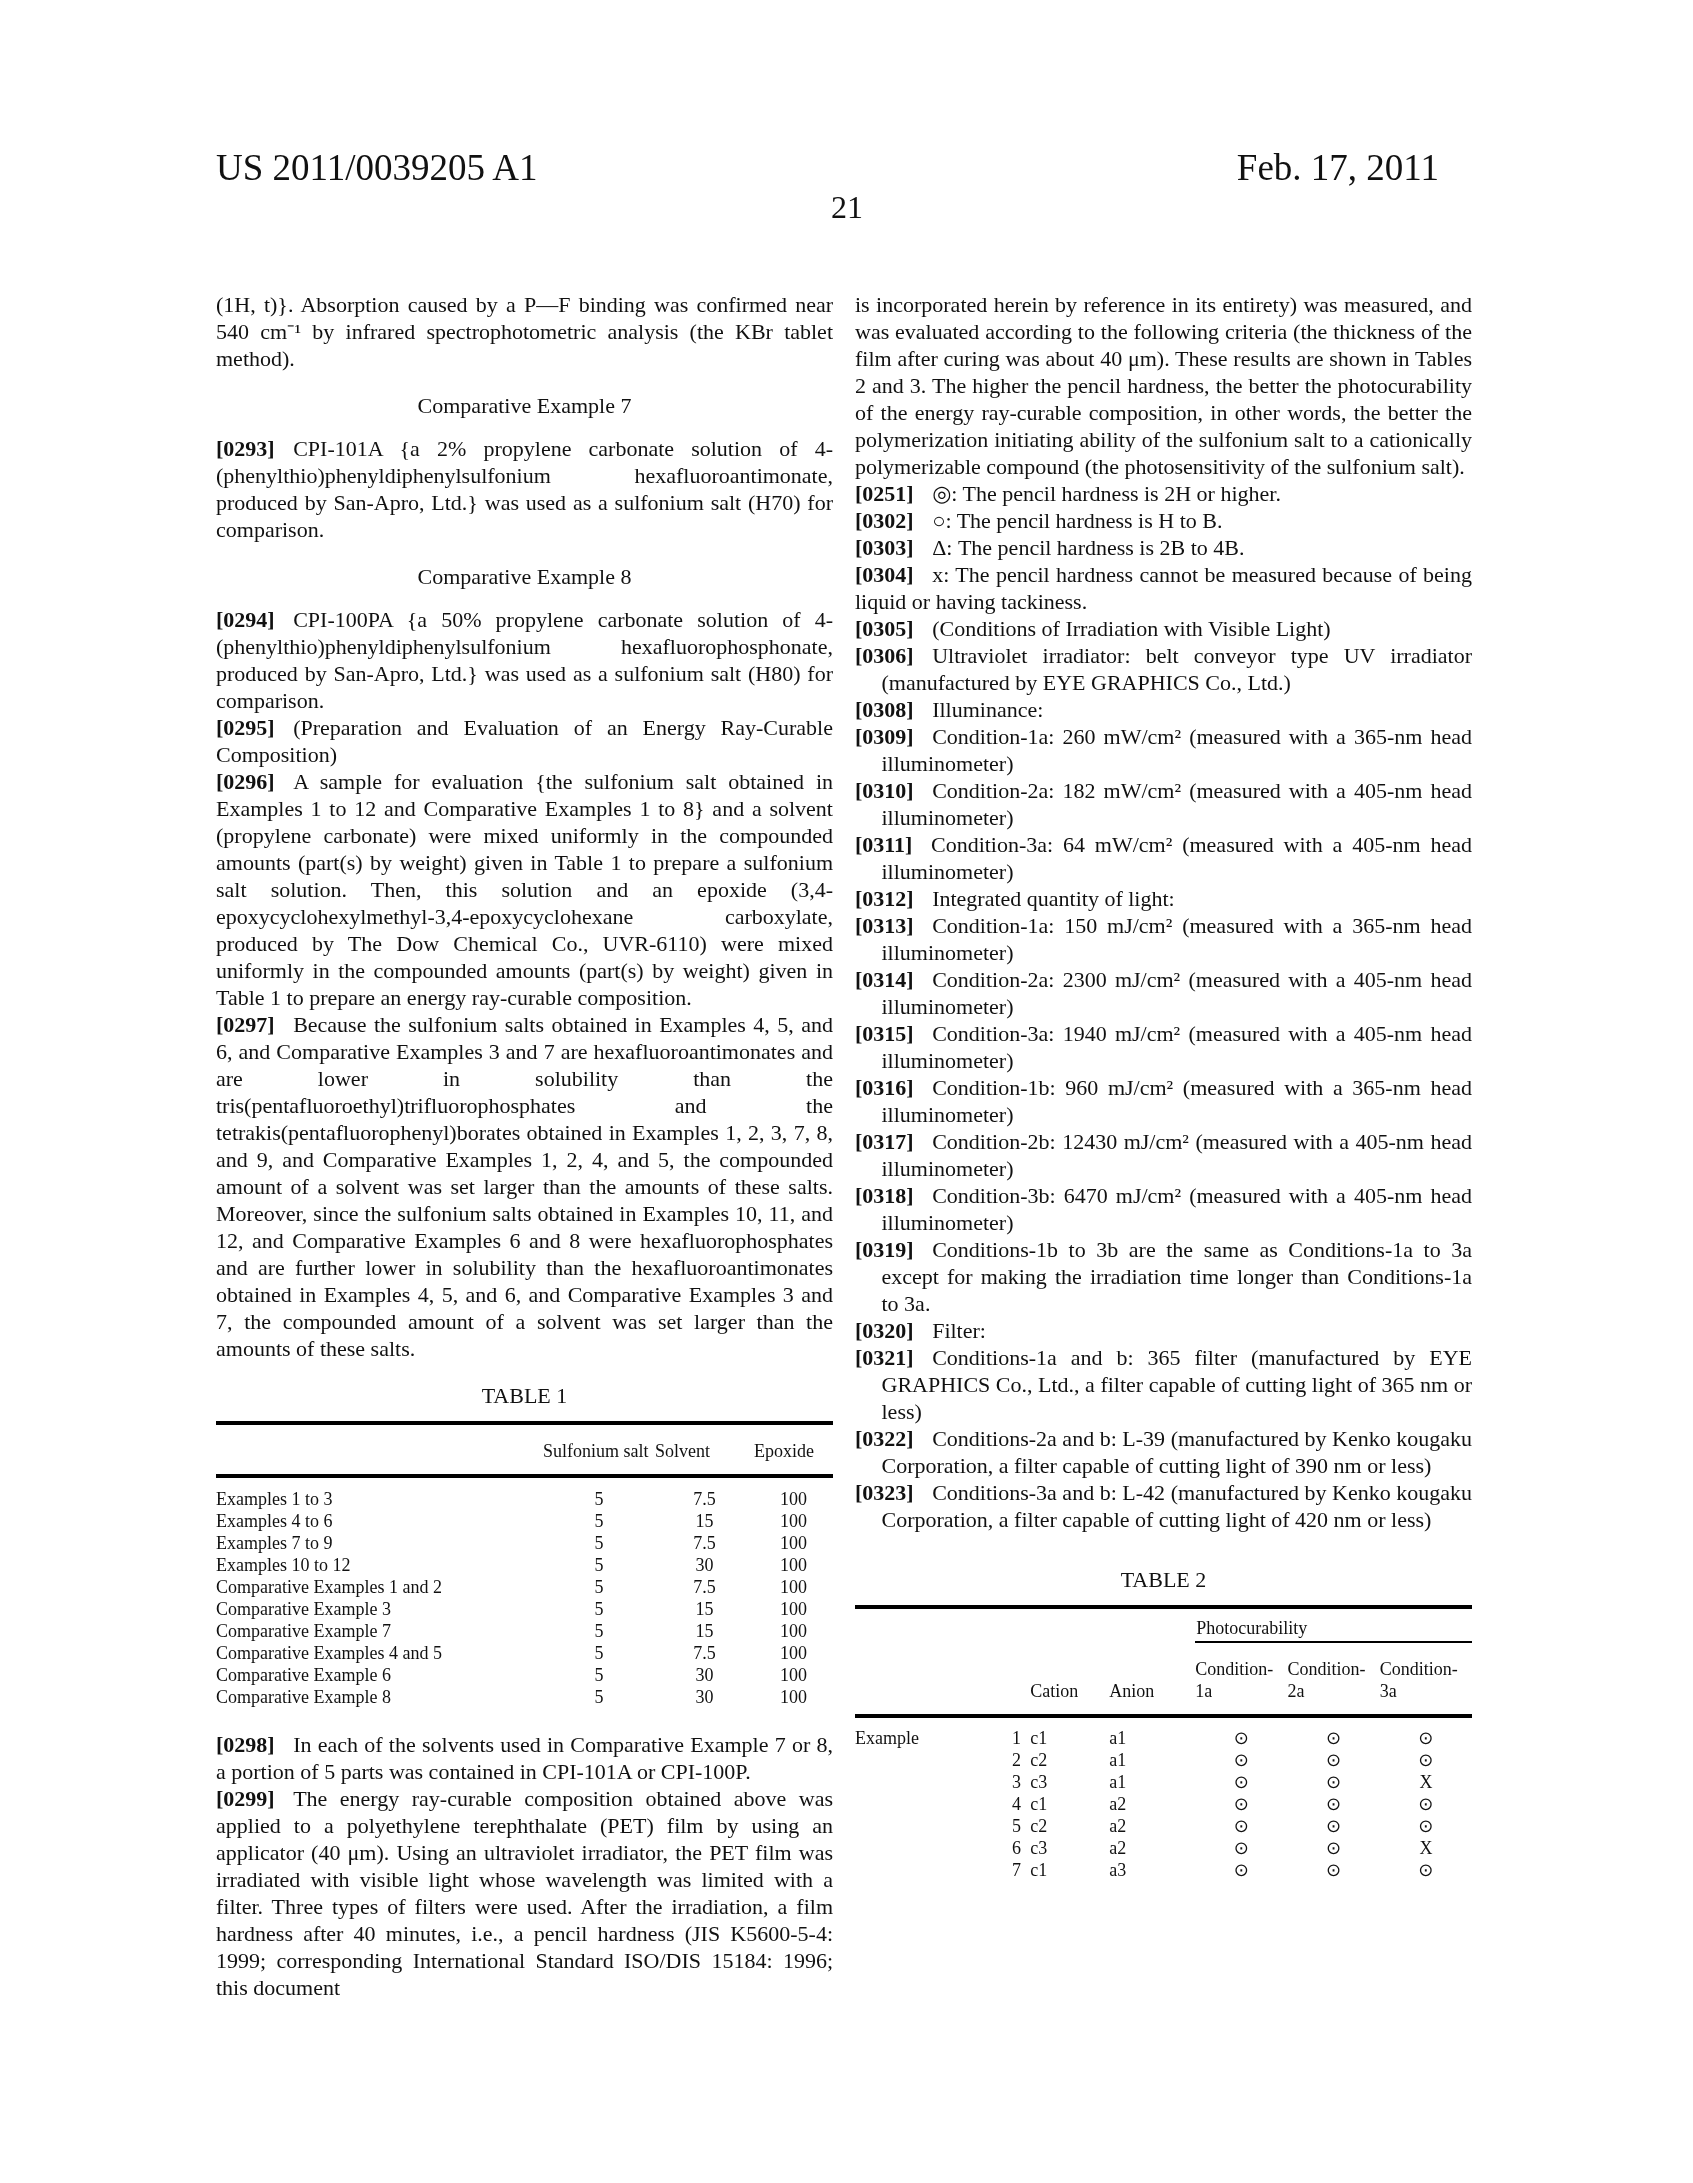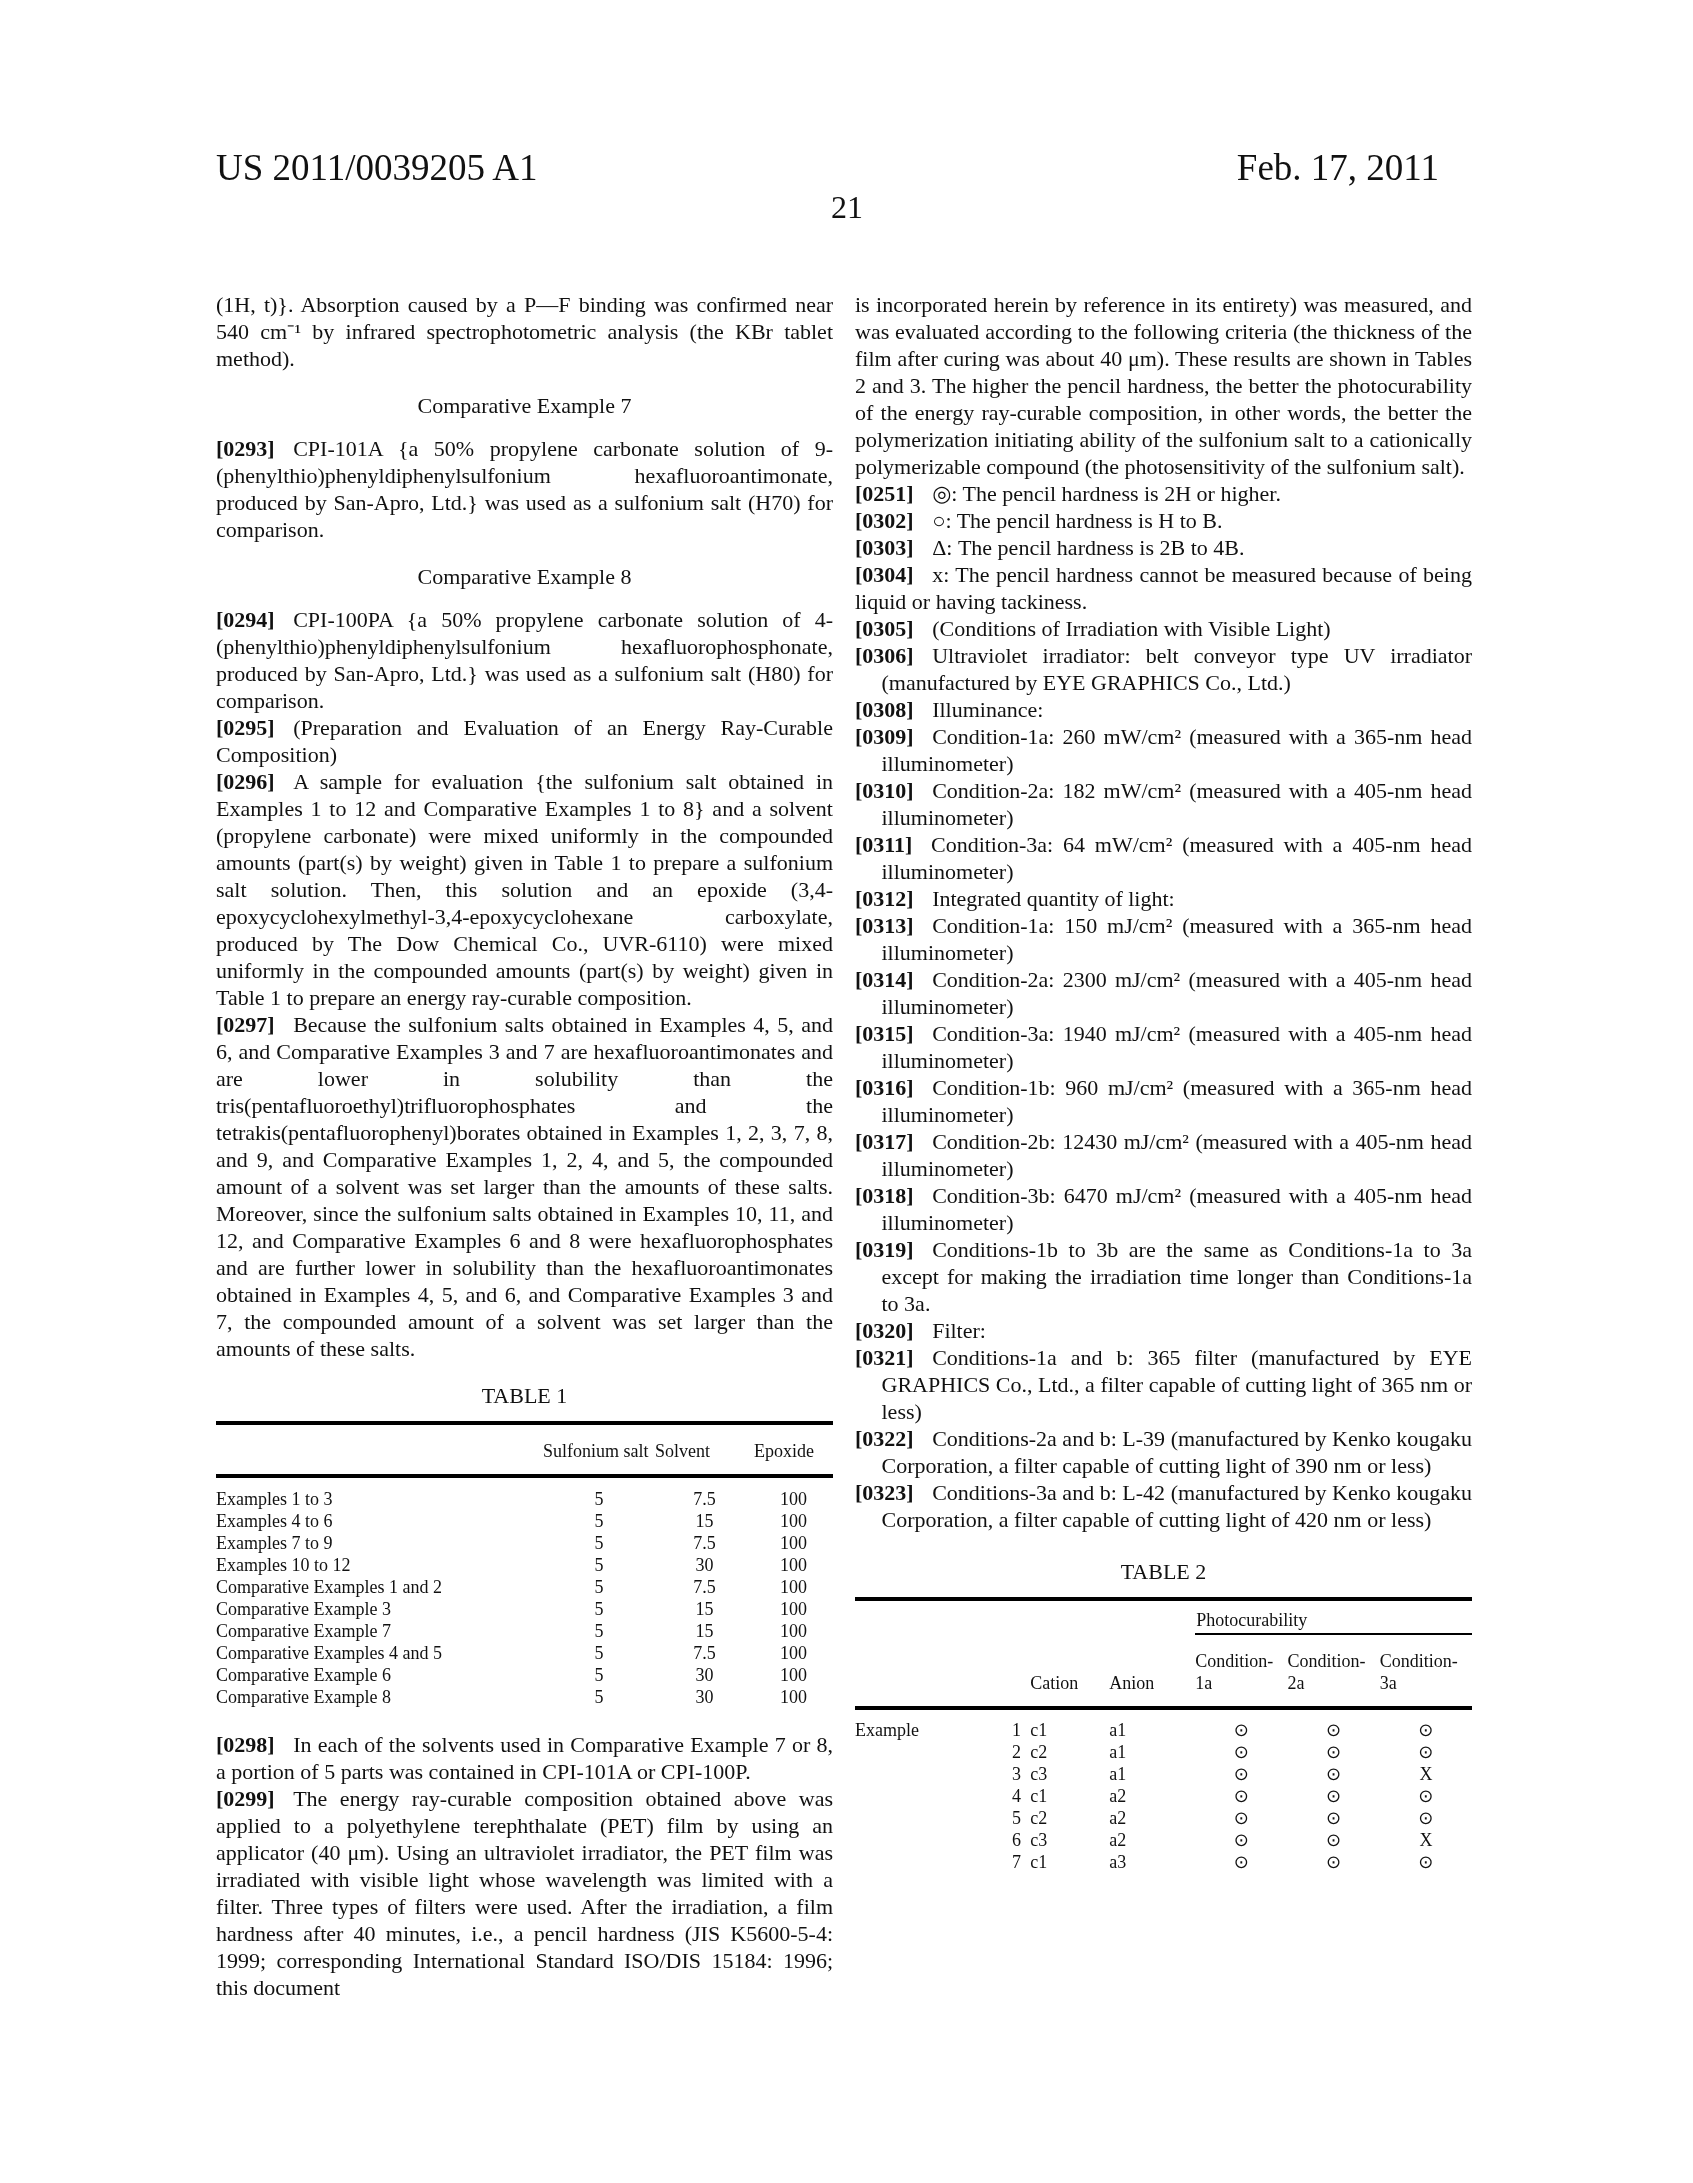--- a/index.html
+++ b/index.html
@@ -37,21 +37,21 @@
 </head>
 <body>
 
 <div class="hdr-left">US 2011/0039205 A1</div>
 <div class="hdr-right">Feb. 17, 2011</div>
 <div class="pagenum">21</div>
 
 <div class="col left">
   <p>(1H, t)}. Absorption caused by a P—F binding was confirmed near 540 cm⁻¹ by infrared spectrophotometric analysis (the KBr tablet method).</p>
   <p class="h">Comparative Example 7</p>
-  <p><span class="num">[0293]</span><span>CPI-101A {a 50% propylene carbonate solution of 9-(phenylthio)phenyldiphenylsulfonium hexafluoroantimonate, produced by San-Apro, Ltd.} was used as a sulfonium salt (H70) for comparison.</span></p>
+  <p><span class="num">[0293]</span><span>CPI-101A {a 2% propylene carbonate solution of 4-(phenylthio)phenyldiphenylsulfonium hexafluoroantimonate, produced by San-Apro, Ltd.} was used as a sulfonium salt (H70) for comparison.</span></p>
   <p class="h">Comparative Example 8</p>
   <p><span class="num">[0294]</span><span>CPI-100PA {a 50% propylene carbonate solution of 4-(phenylthio)phenyldiphenylsulfonium hexafluorophosphonate, produced by San-Apro, Ltd.} was used as a sulfonium salt (H80) for comparison.</span></p>
   <p><span class="num">[0295]</span><span>(Preparation and Evaluation of an Energy Ray-Curable Composition)</span></p>
   <p><span class="num">[0296]</span><span>A sample for evaluation {the sulfonium salt obtained in Examples 1 to 12 and Comparative Examples 1 to 8} and a solvent (propylene carbonate) were mixed uniformly in the compounded amounts (part(s) by weight) given in Table 1 to prepare a sulfonium salt solution. Then, this solution and an epoxide (3,4-epoxycyclohexylmethyl-3,4-epoxycyclohexane carboxylate, produced by The Dow Chemical Co., UVR-6110) were mixed uniformly in the compounded amounts (part(s) by weight) given in Table 1 to prepare an energy ray-curable composition.</span></p>
   <p><span class="num">[0297]</span><span>Because the sulfonium salts obtained in Examples 4, 5, and 6, and Comparative Examples 3 and 7 are hexafluoroantimonates and are lower in solubility than the tris(pentafluoroethyl)trifluorophosphates and the tetrakis(pentafluorophenyl)borates obtained in Examples 1, 2, 3, 7, 8, and 9, and Comparative Examples 1, 2, 4, and 5, the compounded amount of a solvent was set larger than the amounts of these salts. Moreover, since the sulfonium salts obtained in Examples 10, 11, and 12, and Comparative Examples 6 and 8 were hexafluorophosphates and are further lower in solubility than the hexafluoroantimonates obtained in Examples 4, 5, and 6, and Comparative Examples 3 and 7, the compounded amount of a solvent was set larger than the amounts of these salts.</span></p>
 
   <div class="tbl-title">TABLE 1</div>
   <table class="t1">
     <thead>
       <tr class="top">
@@ -152,21 +152,21 @@
       <p class="ind"><span class="num">[0316]</span><span>Condition-1b: 960 mJ/cm² (measured with a 365-nm head illuminometer)</span></p>
       <p class="ind"><span class="num">[0317]</span><span>Condition-2b: 12430 mJ/cm² (measured with a 405-nm head illuminometer)</span></p>
       <p class="ind"><span class="num">[0318]</span><span>Condition-3b: 6470 mJ/cm² (measured with a 405-nm head illuminometer)</span></p>
       <p class="ind"><span class="num">[0319]</span><span>Conditions-1b to 3b are the same as Conditions-1a to 3a except for making the irradiation time longer than Conditions-1a to 3a.</span></p>
       <p class="ind"><span class="num">[0320]</span><span>Filter:</span></p>
       <p class="ind"><span class="num">[0321]</span><span>Conditions-1a and b: 365 filter (manufactured by EYE GRAPHICS Co., Ltd., a filter capable of cutting light of 365 nm or less)</span></p>
       <p class="ind"><span class="num">[0322]</span><span>Conditions-2a and b: L-39 (manufactured by Kenko kougaku Corporation, a filter capable of cutting light of 390 nm or less)</span></p>
       <p class="ind"><span class="num">[0323]</span><span>Conditions-3a and b: L-42 (manufactured by Kenko kougaku Corporation, a filter capable of cutting light of 420 nm or less)</span></p>
     </div>
 
-  <div class="tbl-title" style="margin-top:25px">TABLE 2</div>
+  <div class="tbl-title" style="margin-top:33px">TABLE 2</div>
   <table class="t2">
     <thead>
       <tr class="rule-top">
           <th colspan="7"></th>
         </tr>
       <tr class="group">
         <th colspan="4"></th>
         <th colspan="3" class="ph">Photocurability</th>
       </tr>
       <tr class="cols">

